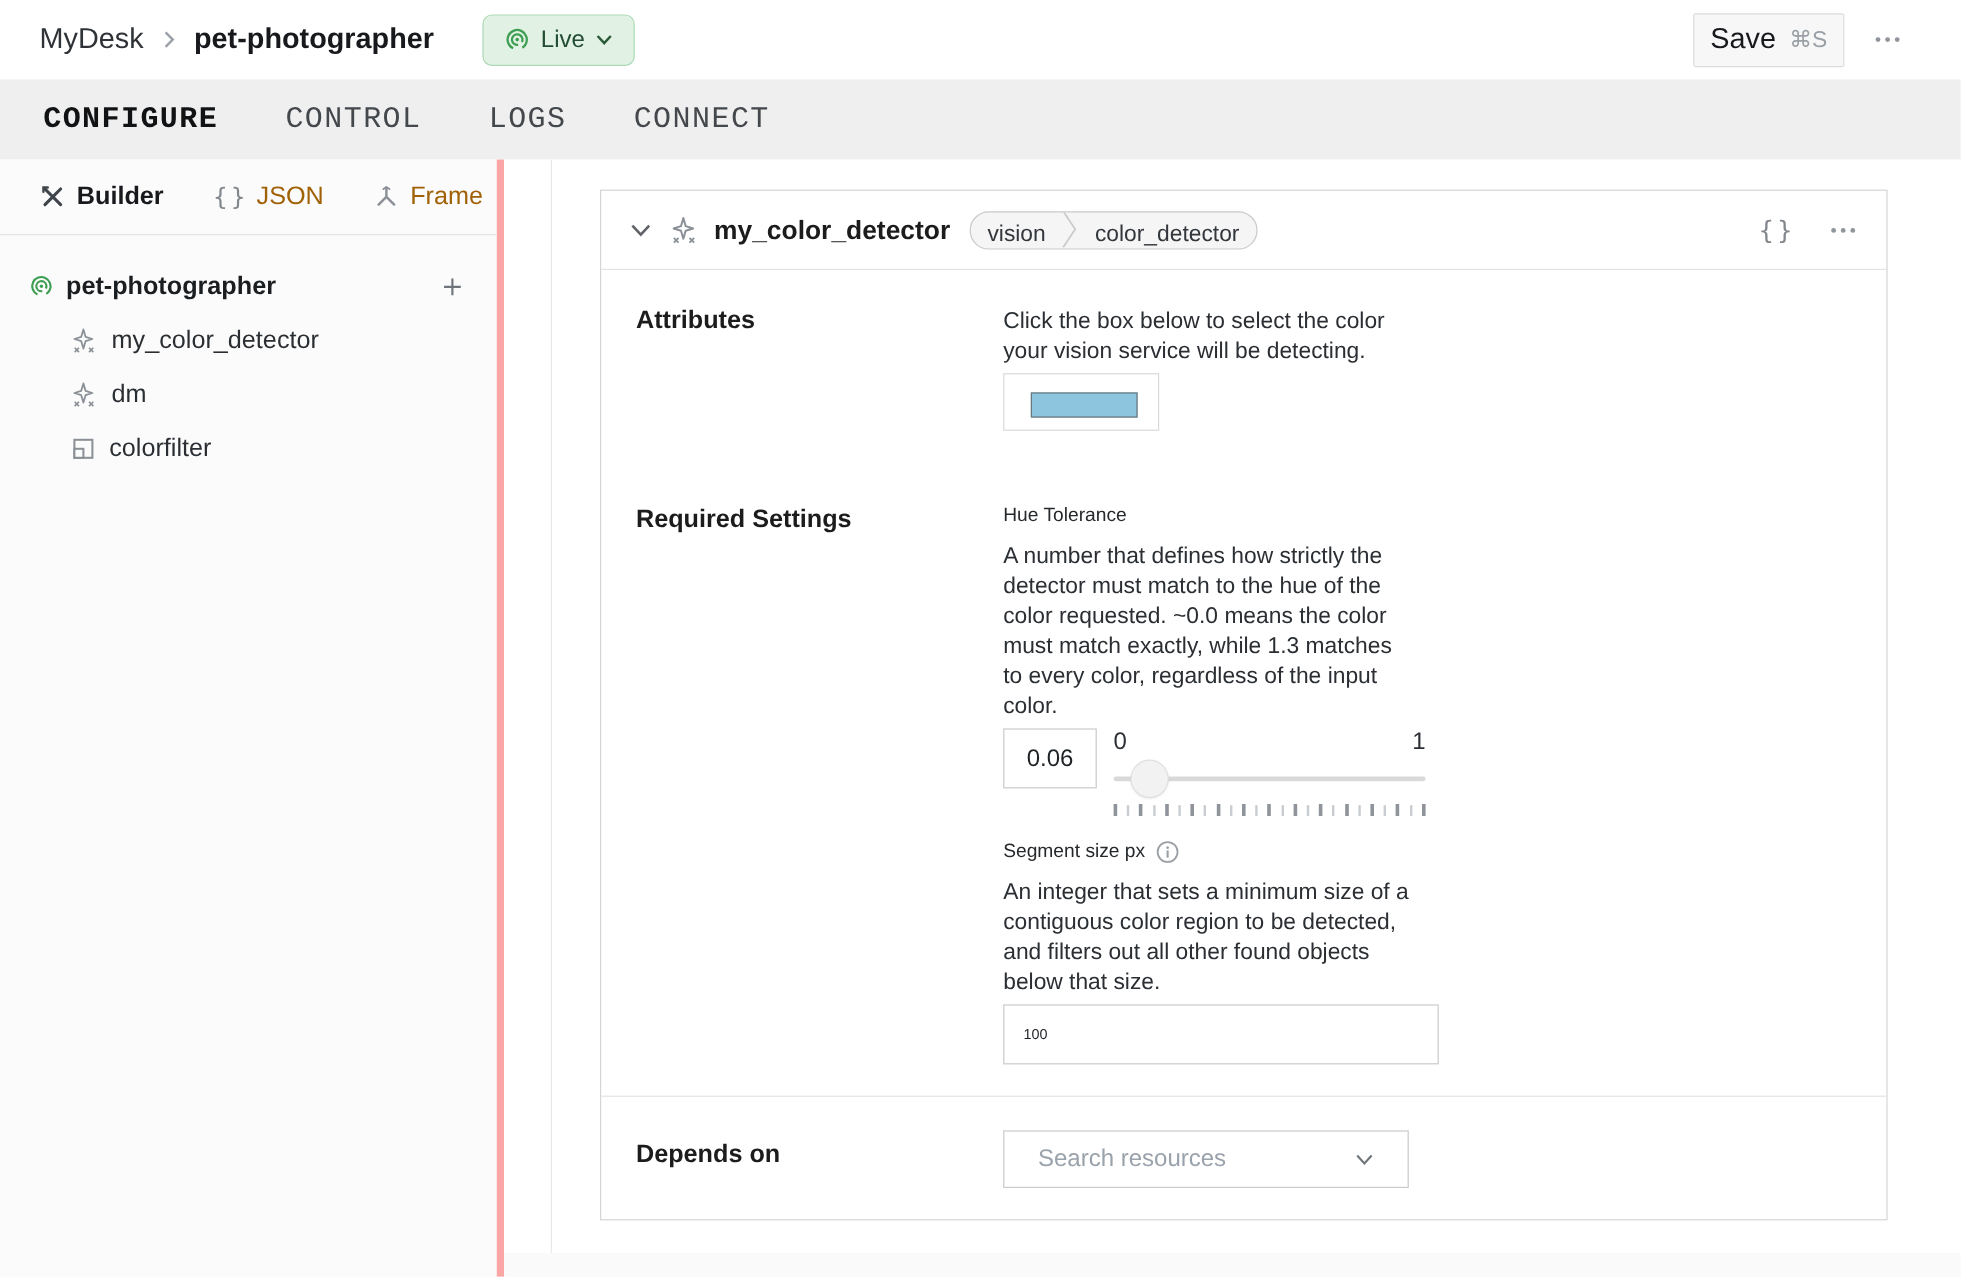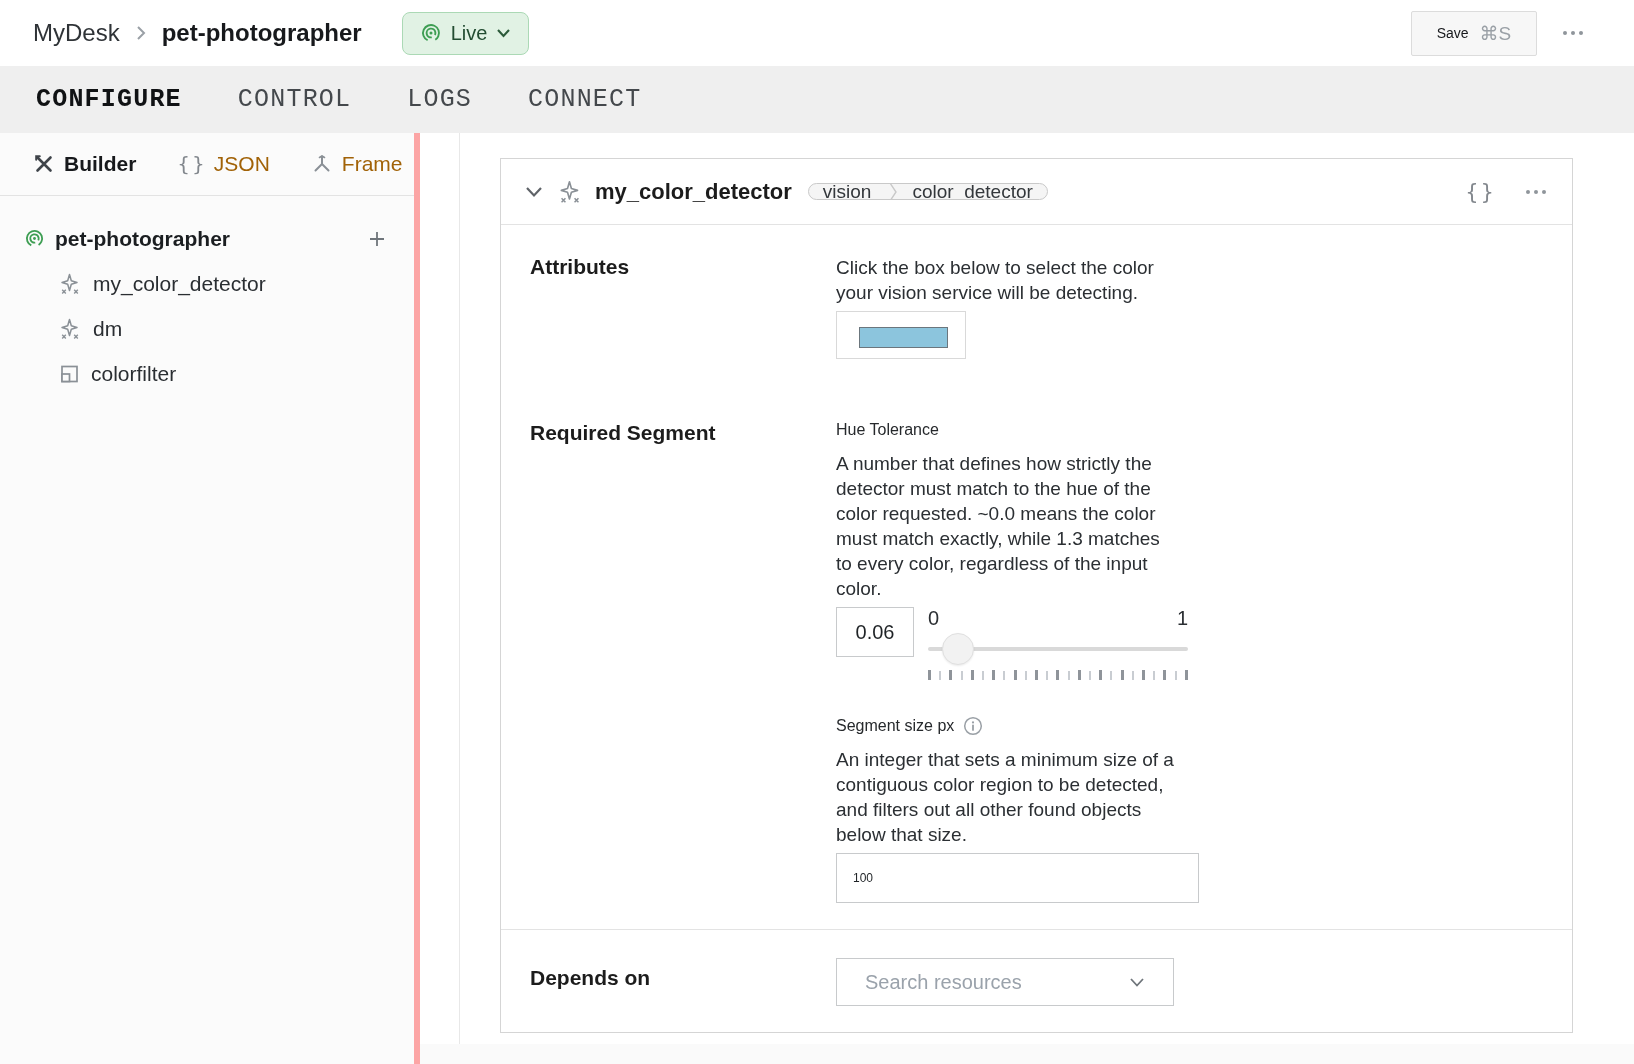--- a/index.html
+++ b/index.html
@@ -12,21 +12,21 @@
   .breadcrumb { display:flex; align-items:center; font-size:24px; }
   .crumb-root { color:#2f3337; cursor:pointer; }
   .crumb-sep { margin:0 13px; display:flex; align-items:center; }
   .crumb-current { font-weight:bold; color:#17191c; }
   .live-badge { margin-left:40px; height:43px; display:flex; align-items:center; gap:9px;
     padding:0 17px; background:#e1f2e4; border:1px solid #abd9b5; border-radius:8px; cursor:pointer; }
   .live-label { font-size:20px; color:#234d32; font-weight:500; }
   .topbar-right { position:absolute; right:49px; top:0; height:66px; display:flex; align-items:center; gap:24px; }
   .save-btn { width:126px; height:45px; background:#f7f7f7; border:1px solid #dcdcdc; border-radius:2px;
     display:flex; align-items:center; justify-content:center; gap:11px; cursor:pointer; }
-  .save-label { font-size:14px; color:#17191c; }
+  .save-label { font-size:24px; color:#17191c; }
   .save-kbd { font-size:19px; color:#9aa0a6; }
   .kebab { display:flex; gap:4px; align-items:center; cursor:pointer; padding:6px 2px; }
   .kebab i { width:4px; height:4px; border-radius:50%; background:#8f959b; }
 
   
   .tabbar { height:67px; background:#efefef; display:flex; align-items:center; padding:0 36px; gap:56px; }
   .tab { font-family:Liberation Mono, monospace; font-size:25px; letter-spacing:1.2px;
     color:#44484c; cursor:pointer; white-space:nowrap; }
   .tab.active { color:#101214; font-weight:bold; }
 
@@ -47,21 +47,21 @@
 
   .main { flex:1; position:relative; background:#fff; }
   .main::before { content:""; position:absolute; left:39px; top:0; bottom:20px; width:1px; background:#e8e8e8; }
   .main::after { content:""; position:absolute; left:0; right:0; bottom:0; height:20px; background:#fafafa; }
 
   
   .card { position:relative; margin:25px 0 0 80px; width:1073px; background:#fff; border:1px solid #d5d5d5; }
   .card-header { height:66px; display:flex; align-items:center; border-bottom:1px solid #e3e3e3; padding:0 24px; }
   .collapse { cursor:pointer; display:flex; margin-right:14px; }
   .card-title { margin-left:12px; font-size:22px; font-weight:bold; color:#1c1c1c; }
-  .pill { margin-left:16px; height:17px; display:flex; align-items:center; background:#f5f5f5;
+  .pill { margin-left:16px; height:32px; display:flex; align-items:flex-end; background:#f5f5f5;
     border:1px solid #c9c9c9; border-radius:16px; overflow:hidden; }
   .pill-seg { font-size:19px; color:#33373b; padding:0 14px; white-space:nowrap; }
   .card-header-right { margin-left:auto; display:flex; align-items:center; gap:30px; }
   .braces-btn { font-family:"DejaVu Sans", sans-serif; font-size:21px; color:#82878d; cursor:pointer; }
 
   .section { display:grid; grid-template-columns:306px auto; padding-left:29px; }
   .section-heading { font-size:21px; font-weight:bold; color:#1c1c1c; }
   .sec-attributes { padding-top:30px; }
   .sec-required { padding-top:62px; }
   .sec-depends { border-top:1px solid #e3e3e3; margin-top:26px; padding-top:28px; padding-bottom:26px; }
@@ -81,21 +81,21 @@
   .slider-minmax { display:flex; justify-content:space-between; font-size:20px; color:#2b2f33; height:25px; }
   .track-zone { position:relative; height:34px; }
   .track { position:absolute; left:0; right:0; top:15px; height:4px; background:#d9d9d9; border-radius:2px; }
   .handle { position:absolute; top:1px; width:32px; height:32px; border-radius:50%;
     background:#f2f2f2; border:1px solid #e0e0e0; box-shadow:0 1px 2px rgba(0,0,0,.08); cursor:pointer; }
   .ticks { display:flex; justify-content:space-between; height:10px; margin-top:4px; }
   .ticks i { display:block; }
   .tick-a { width:3px; height:10px; background:#8f949a; }
   .tick-b { width:2px; height:9px; background:#c9cdd2; margin-top:1px; }
 
-  .segment-label-row { margin-top:36px; display:flex; align-items:center; gap:9px; }
+  .segment-label-row { margin-top:20px; display:flex; align-items:center; gap:9px; }
   .segment-desc { margin-top:11px; }
   .wide-input { margin-top:6px; width:363px; height:50px; border:1px solid #c8cacc; background:#fff;
     font-size:12px; color:#1f2326; font-family:"Liberation Sans", sans-serif; padding:0 16px; }
 
   .depends-heading { margin-top:8px; }
   .search-select { width:338px; height:48px; border:1px solid #c8cacc; background:#fff; display:flex;
     align-items:center; padding:0 28px; cursor:pointer; }
   .search-ph { font-size:20px; color:#9aa2ab; flex:1; }
 
   svg { display:block; }
@@ -272,21 +272,21 @@
           <div>
             <p class="desc">Click the box below to select the color
 your vision service will be detecting.</p>
             <div class="swatch-box">
               <div class="swatch" id="swatch" style="background: rgb(140, 197, 221);"></div>
             </div>
           </div>
         </div>
 
         <div class="section sec-required">
-          <h2 class="section-heading">Required Segment</h2>
+          <h2 class="section-heading">Required Settings</h2>
           <div>
             <div class="field-label">Hue Tolerance</div>
             <p class="desc hue-desc">A number that defines how strictly the
 detector must match to the hue of the
 color requested. ~0.0 means the color
 must match exactly, while 1.3 matches
 to every color, regardless of the input
 color.</p>
 
             <div class="slider-row">

